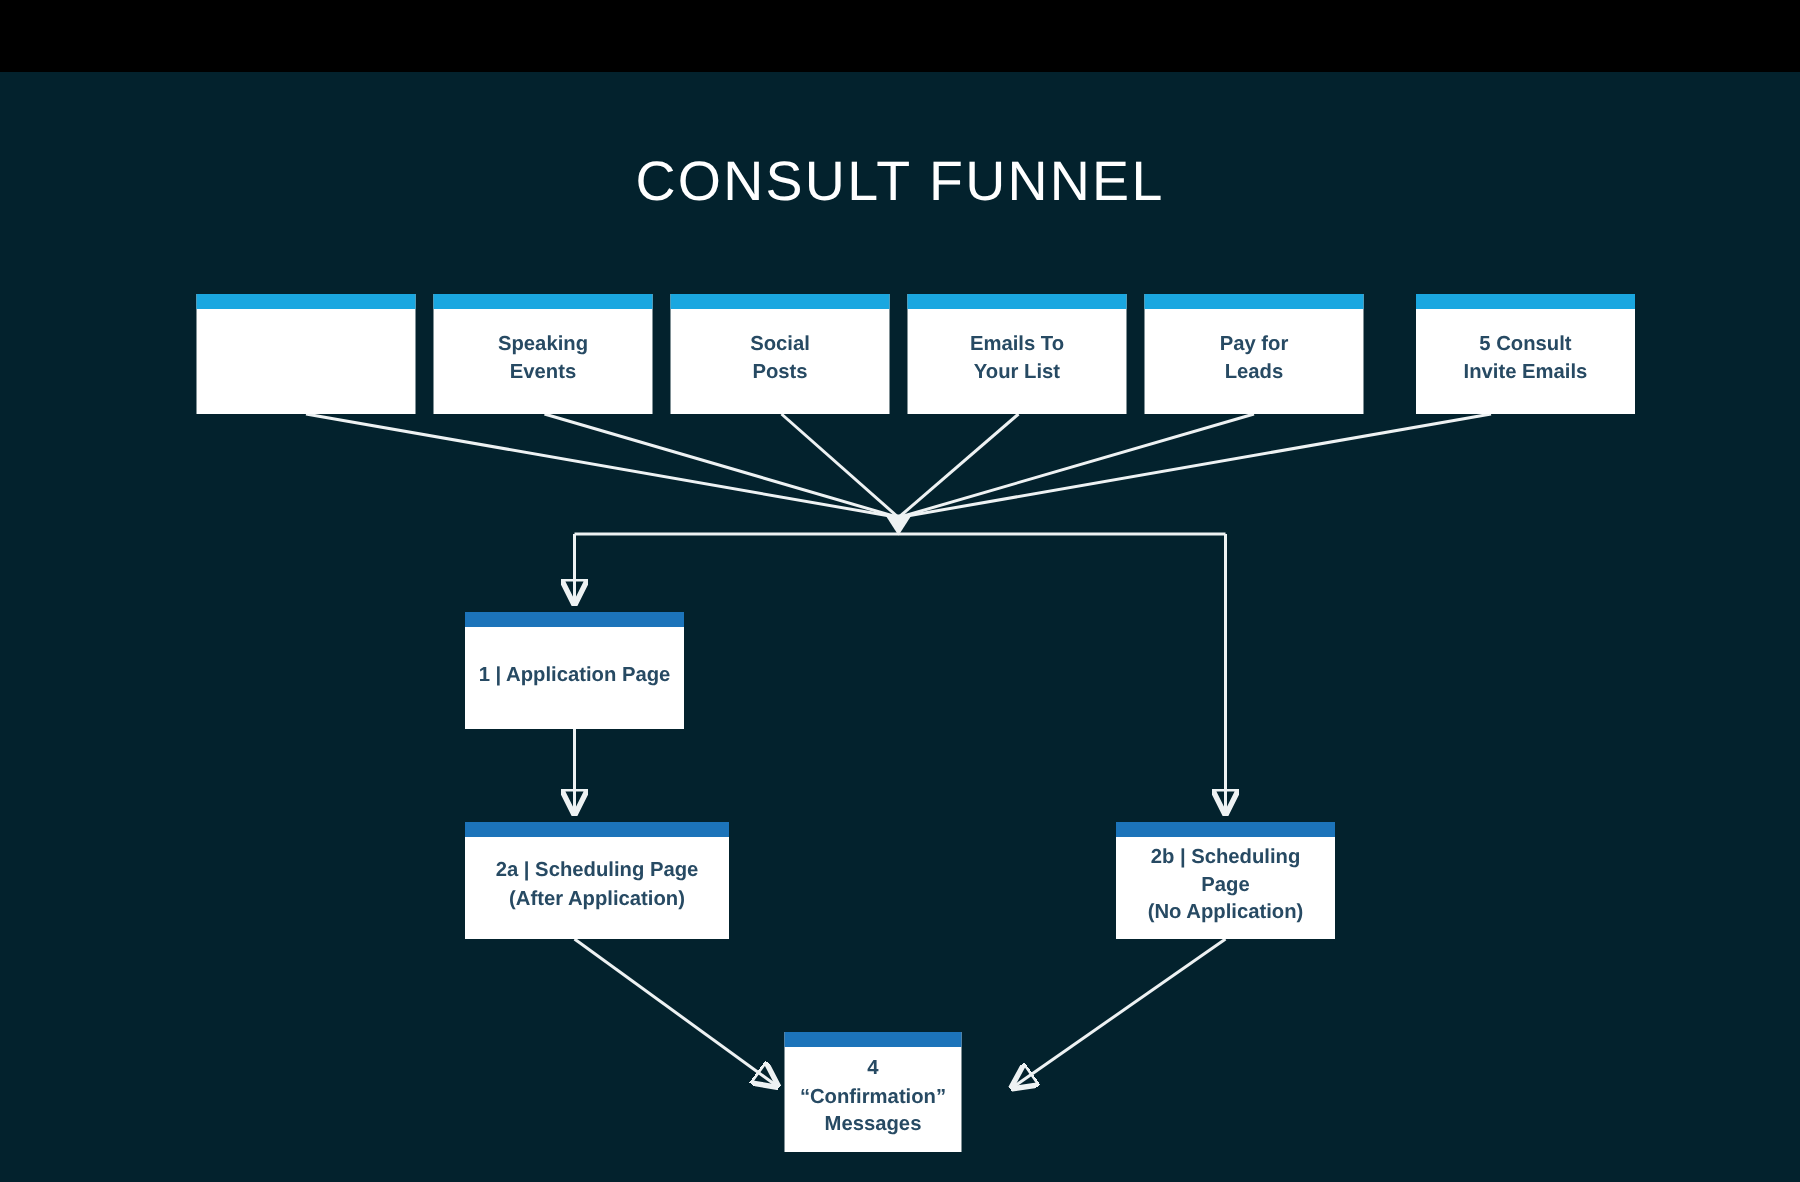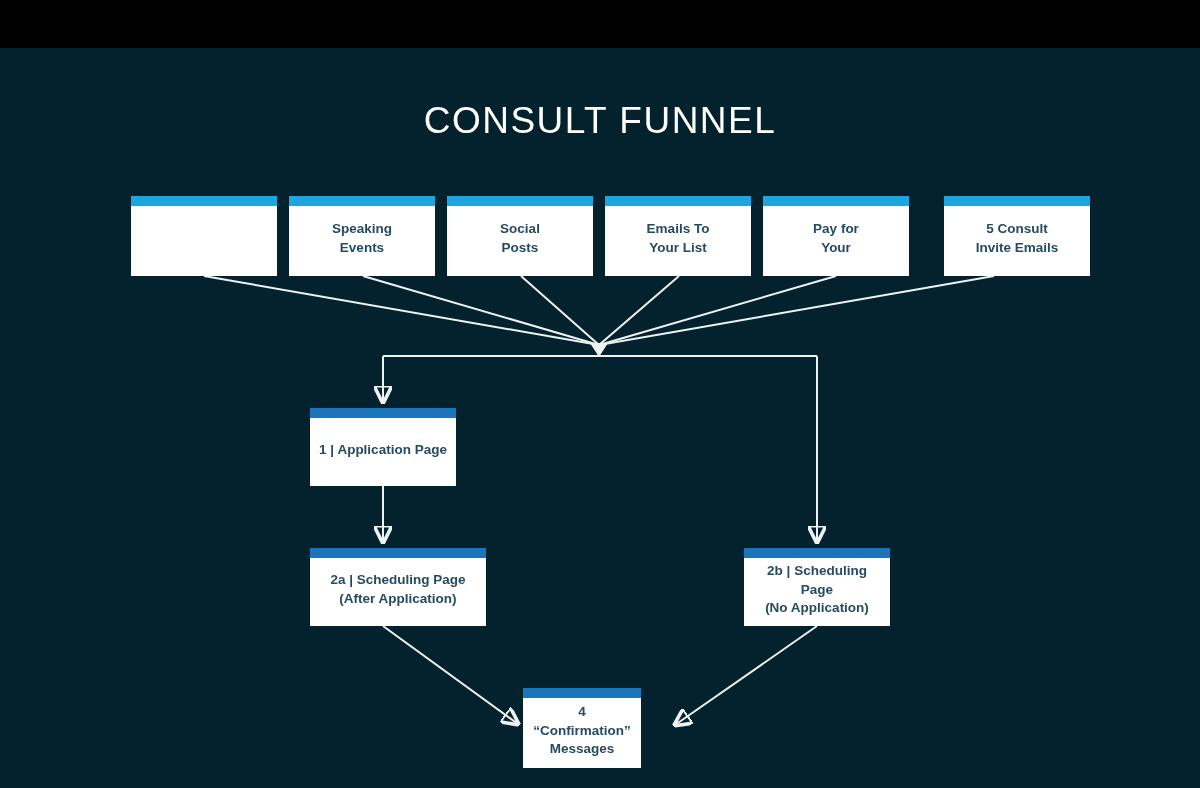--- a/index.html
+++ b/index.html
@@ -141,21 +141,21 @@
 Your List</div>
   </div>
   <div class="node src src-2">
     <div class="bar cyan"></div>
     <div class="label">Social
 Posts</div>
   </div>
   <div class="node src src-4">
     <div class="bar cyan"></div>
     <div class="label">Pay for
-Your</div>
+Leads</div>
   </div>
   <div class="node src src-5">
     <div class="bar cyan"></div>
     <div class="label">5 Consult
 Invite Emails</div>
   </div>
 
   <div class="node flow-1">
     <div class="bar blue"></div>
     <div class="label">1 | Application Page</div>

